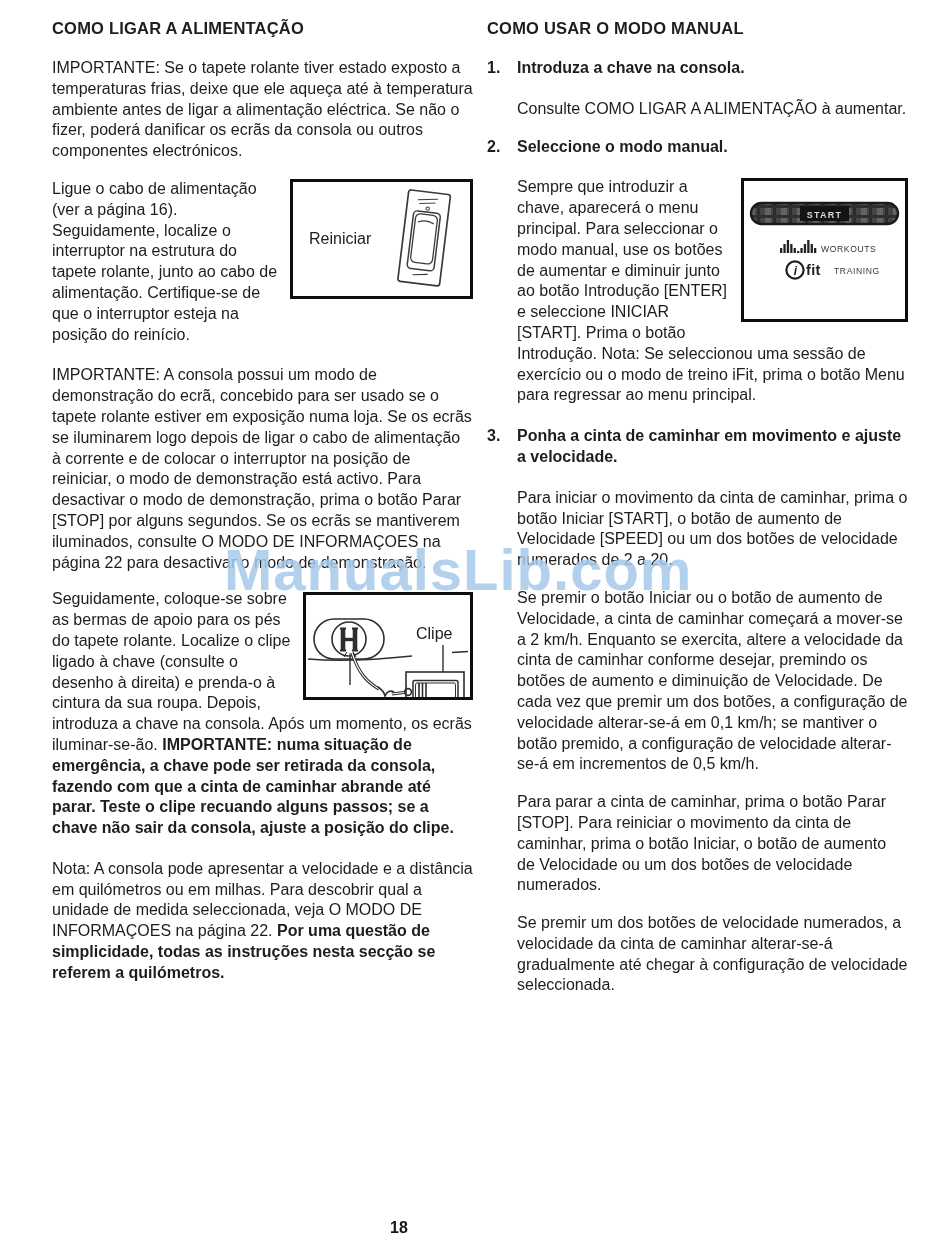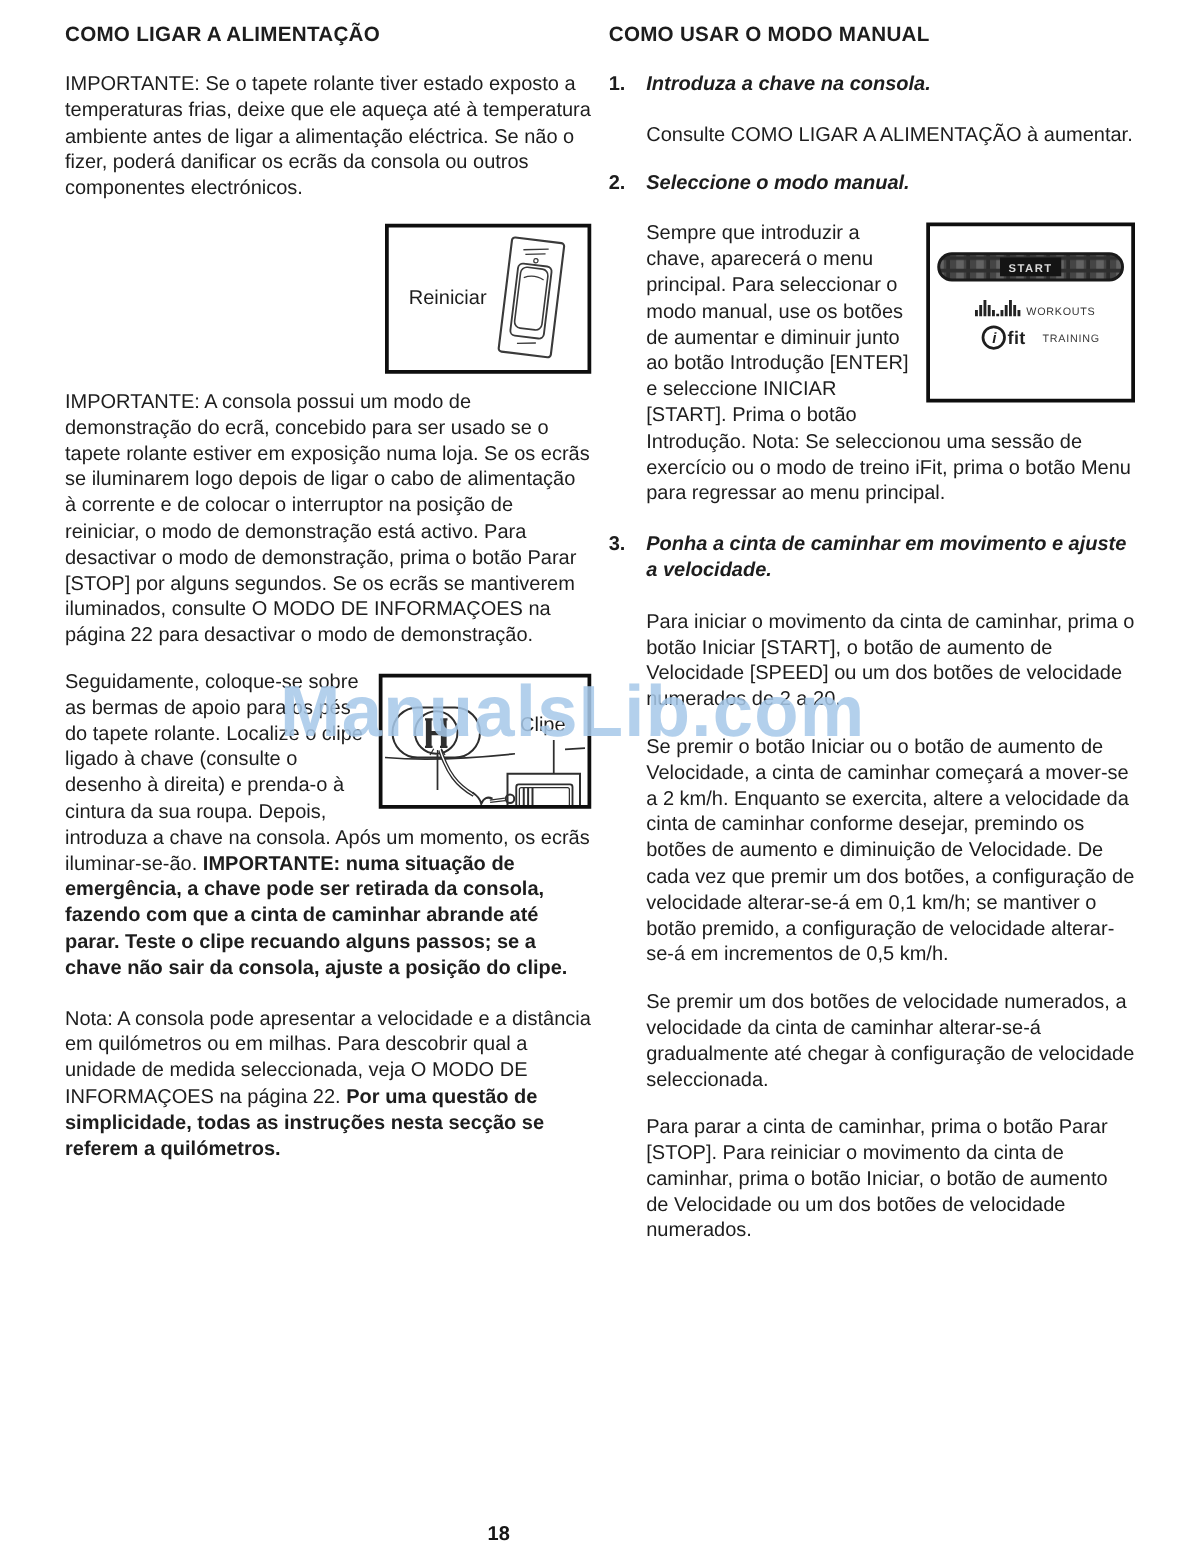--- a/index.html
+++ b/index.html
@@ -20,38 +20,38 @@
 
   .figbox{
     border:3px solid #0e0e0e;background:#fff;box-sizing:border-box;
     overflow:hidden;
   }
   .fig-right{float:right;margin:3px 0 10px 12px;}
   .with-fig{margin:0 0 3px 0;}
   .with-fig:after{content:"";display:block;clear:both;}
 
   
-  .fig-reset{width:165px;height:120px;display:flex;align-items:center;}
+  .fig-reset{width:183px;height:120px;display:flex;align-items:center;}
   .fig-reset .fig-label{font-size:16px;color:#1d1d1d;padding-left:16px;flex:1;}
   .fig-reset svg{flex:none;margin-right:8px;}
 
   
   .fig-key{width:170px;height:108px;position:relative;}
   .fig-key svg{position:absolute;left:0;top:0;}
   .fig-key .fig-label{position:absolute;font-size:16px;color:#1d1d1d;background:transparent;}
   .fig-key .lbl-clip{left:110px;top:30px;}
   .fig-key .lbl-key{left:12px;top:106px;}
 
   
   .fig-console{width:167px;height:144px;}
 
   
   .step-head{display:flex;font-weight:bold;font-size:16px;line-height:20.8px;margin:0 0 20px 0;}
   .step-head .num{width:30px;flex:none;}
-  .step-head .title{flex:1;font-style:italic;}
+  .step-head .title{flex:1;}
   .step-body{margin-left:30px;}
   .step-body p{margin:0 0 17px 0;}
   .step{margin:0;}
 
   svg text{font-family:"Liberation Sans",sans-serif;}
 
   .watermark{
     position:absolute;left:224px;top:536px;z-index:5;
     font-size:58px;font-weight:bold;letter-spacing:1px;
     color:rgba(167,200,233,0.86);
@@ -82,20 +82,21 @@
             <path d="M25,14 l20,-3" stroke-width="1.1"></path>
             <path d="M27,17.5 l16,-2.4" stroke-width="0.9"></path>
             <circle cx="36" cy="21.5" r="1.7" stroke-width="1"></circle>
             <rect x="22.5" y="25" width="27" height="58" rx="4" stroke-width="1.5"></rect>
             <rect x="25" y="27.5" width="22" height="49" rx="5" stroke-width="1.3"></rect>
             <path d="M28,36 q8,-4 16,0" stroke-width="1.1"></path>
             <path d="M29,89 l15,-2.2" stroke-width="1.1"></path>
           </g>
         </svg>
       </figure>
+      <p>Ligue o cabo de alimentação (ver a página 16). Seguidamente, localize o interruptor na estrutura do tapete rolante, junto ao cabo de alimentação. Certifique-se de que o interruptor esteja na posição do reinício.</p>
     </div>
 
     <p class="b" style="margin-bottom:16px;">IMPORTANTE: A consola possui um modo de demonstração do ecrã, concebido para ser usado se o tapete rolante estiver em exposição numa loja. Se os ecrãs se iluminarem logo depois de ligar o cabo de alimentação à corrente e de colocar o interruptor na posição de reiniciar, o modo de demonstração está activo. Para desactivar o modo de demonstração, prima o botão Parar [STOP] por alguns segundos. Se os ecrãs se mantiverem iluminados, consulte O MODO DE INFORMAÇOES na página 22 para desactivar o modo de demonstração.</p>
 
     <div class="with-fig">
       <figure class="figbox fig-key fig-right">
         <svg width="164" height="134" viewBox="0 0 164 134">
           <g fill="none" stroke="#2e2e2e">
 
             <rect x="8" y="24" width="70" height="40" rx="20" stroke-width="1.6"></rect>
@@ -201,22 +202,22 @@
     </div>
 
     <div class="step">
       <div class="step-head">
         <span class="num">3.</span>
         <span class="title">Ponha a cinta de caminhar em movimento e ajuste a velocidade.</span>
       </div>
       <div class="step-body">
         <p>Para iniciar o movimento da cinta de caminhar, prima o botão Iniciar [START], o botão de aumento de Velocidade [SPEED] ou um dos botões de velocidade numerados de 2 a 20.</p>
         <p>Se premir o botão Iniciar ou o botão de aumento de Velocidade, a cinta de caminhar começará a mover-se a 2 km/h. Enquanto se exercita, altere a velocidade da cinta de caminhar conforme desejar, premindo os botões de aumento e diminuição de Velocidade. De cada vez que premir um dos botões, a configuração de velocidade alterar-se-á em 0,1 km/h; se mantiver o botão premido, a configuração de velocidade alterar-se-á em incrementos de 0,5 km/h.</p>
+        <p>Para parar a cinta de caminhar, prima o botão Parar [STOP]. Para reiniciar o movimento da cinta de caminhar, prima o botão Iniciar, o botão de aumento de Velocidade ou um dos botões de velocidade numerados.</p>
         <p>Se premir um dos botões de velocidade numerados, a velocidade da cinta de caminhar alterar-se-á gradualmente até chegar à configuração de velocidade seleccionada.</p>
-        <p>Para parar a cinta de caminhar, prima o botão Parar [STOP]. Para reiniciar o movimento da cinta de caminhar, prima o botão Iniciar, o botão de aumento de Velocidade ou um dos botões de velocidade numerados.</p>
       </div>
     </div>
   </div>
 
   <div class="watermark">ManualsLib.com</div>
 
   <div class="page-number">18</div>
 
 </div>
 

